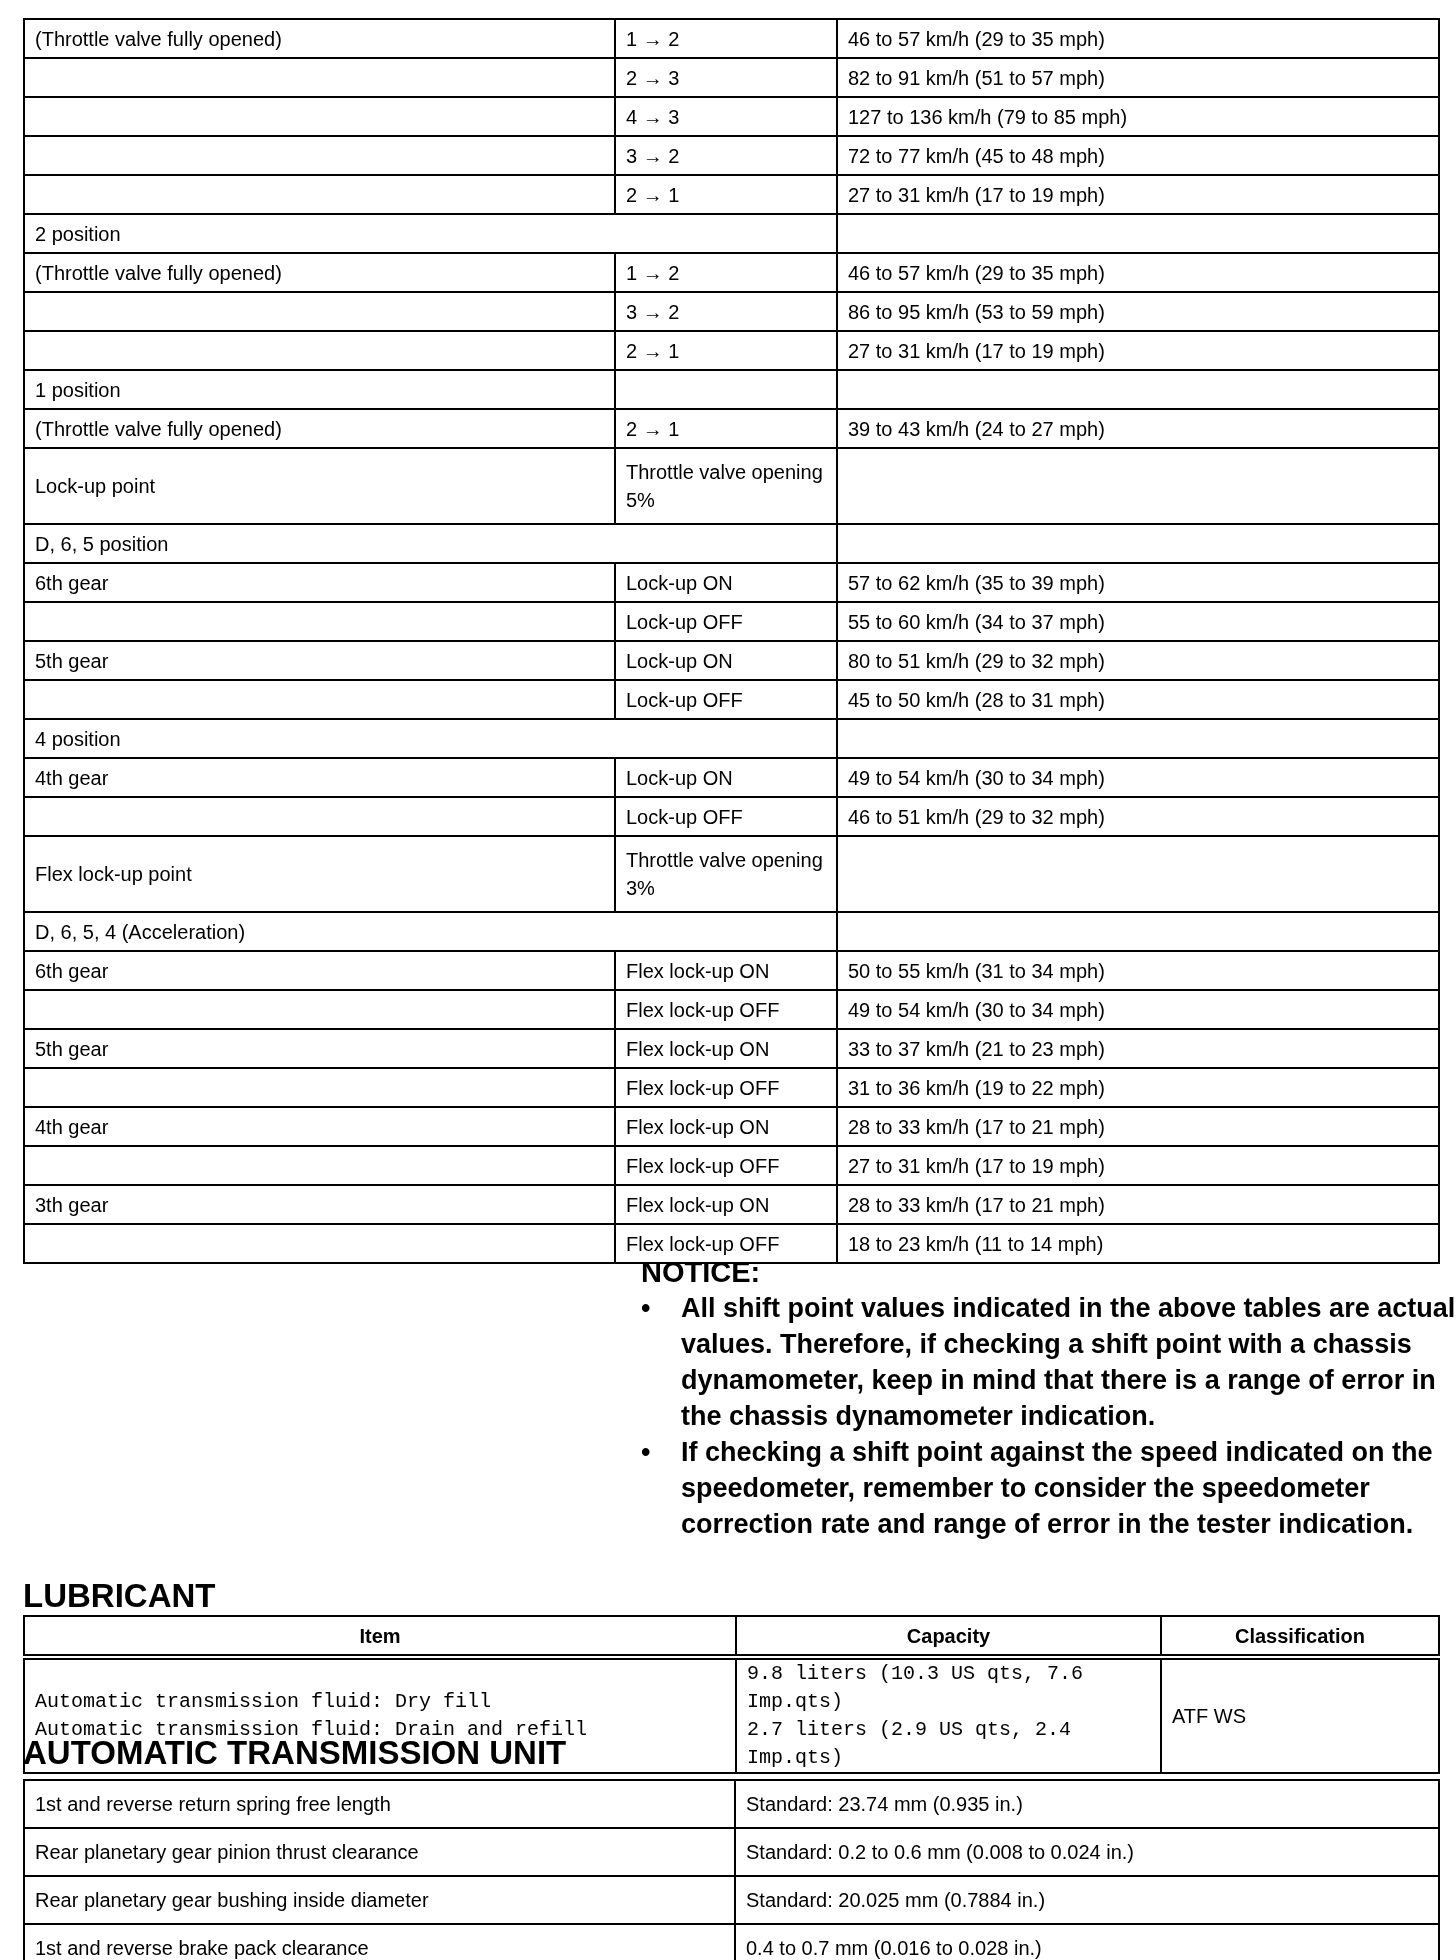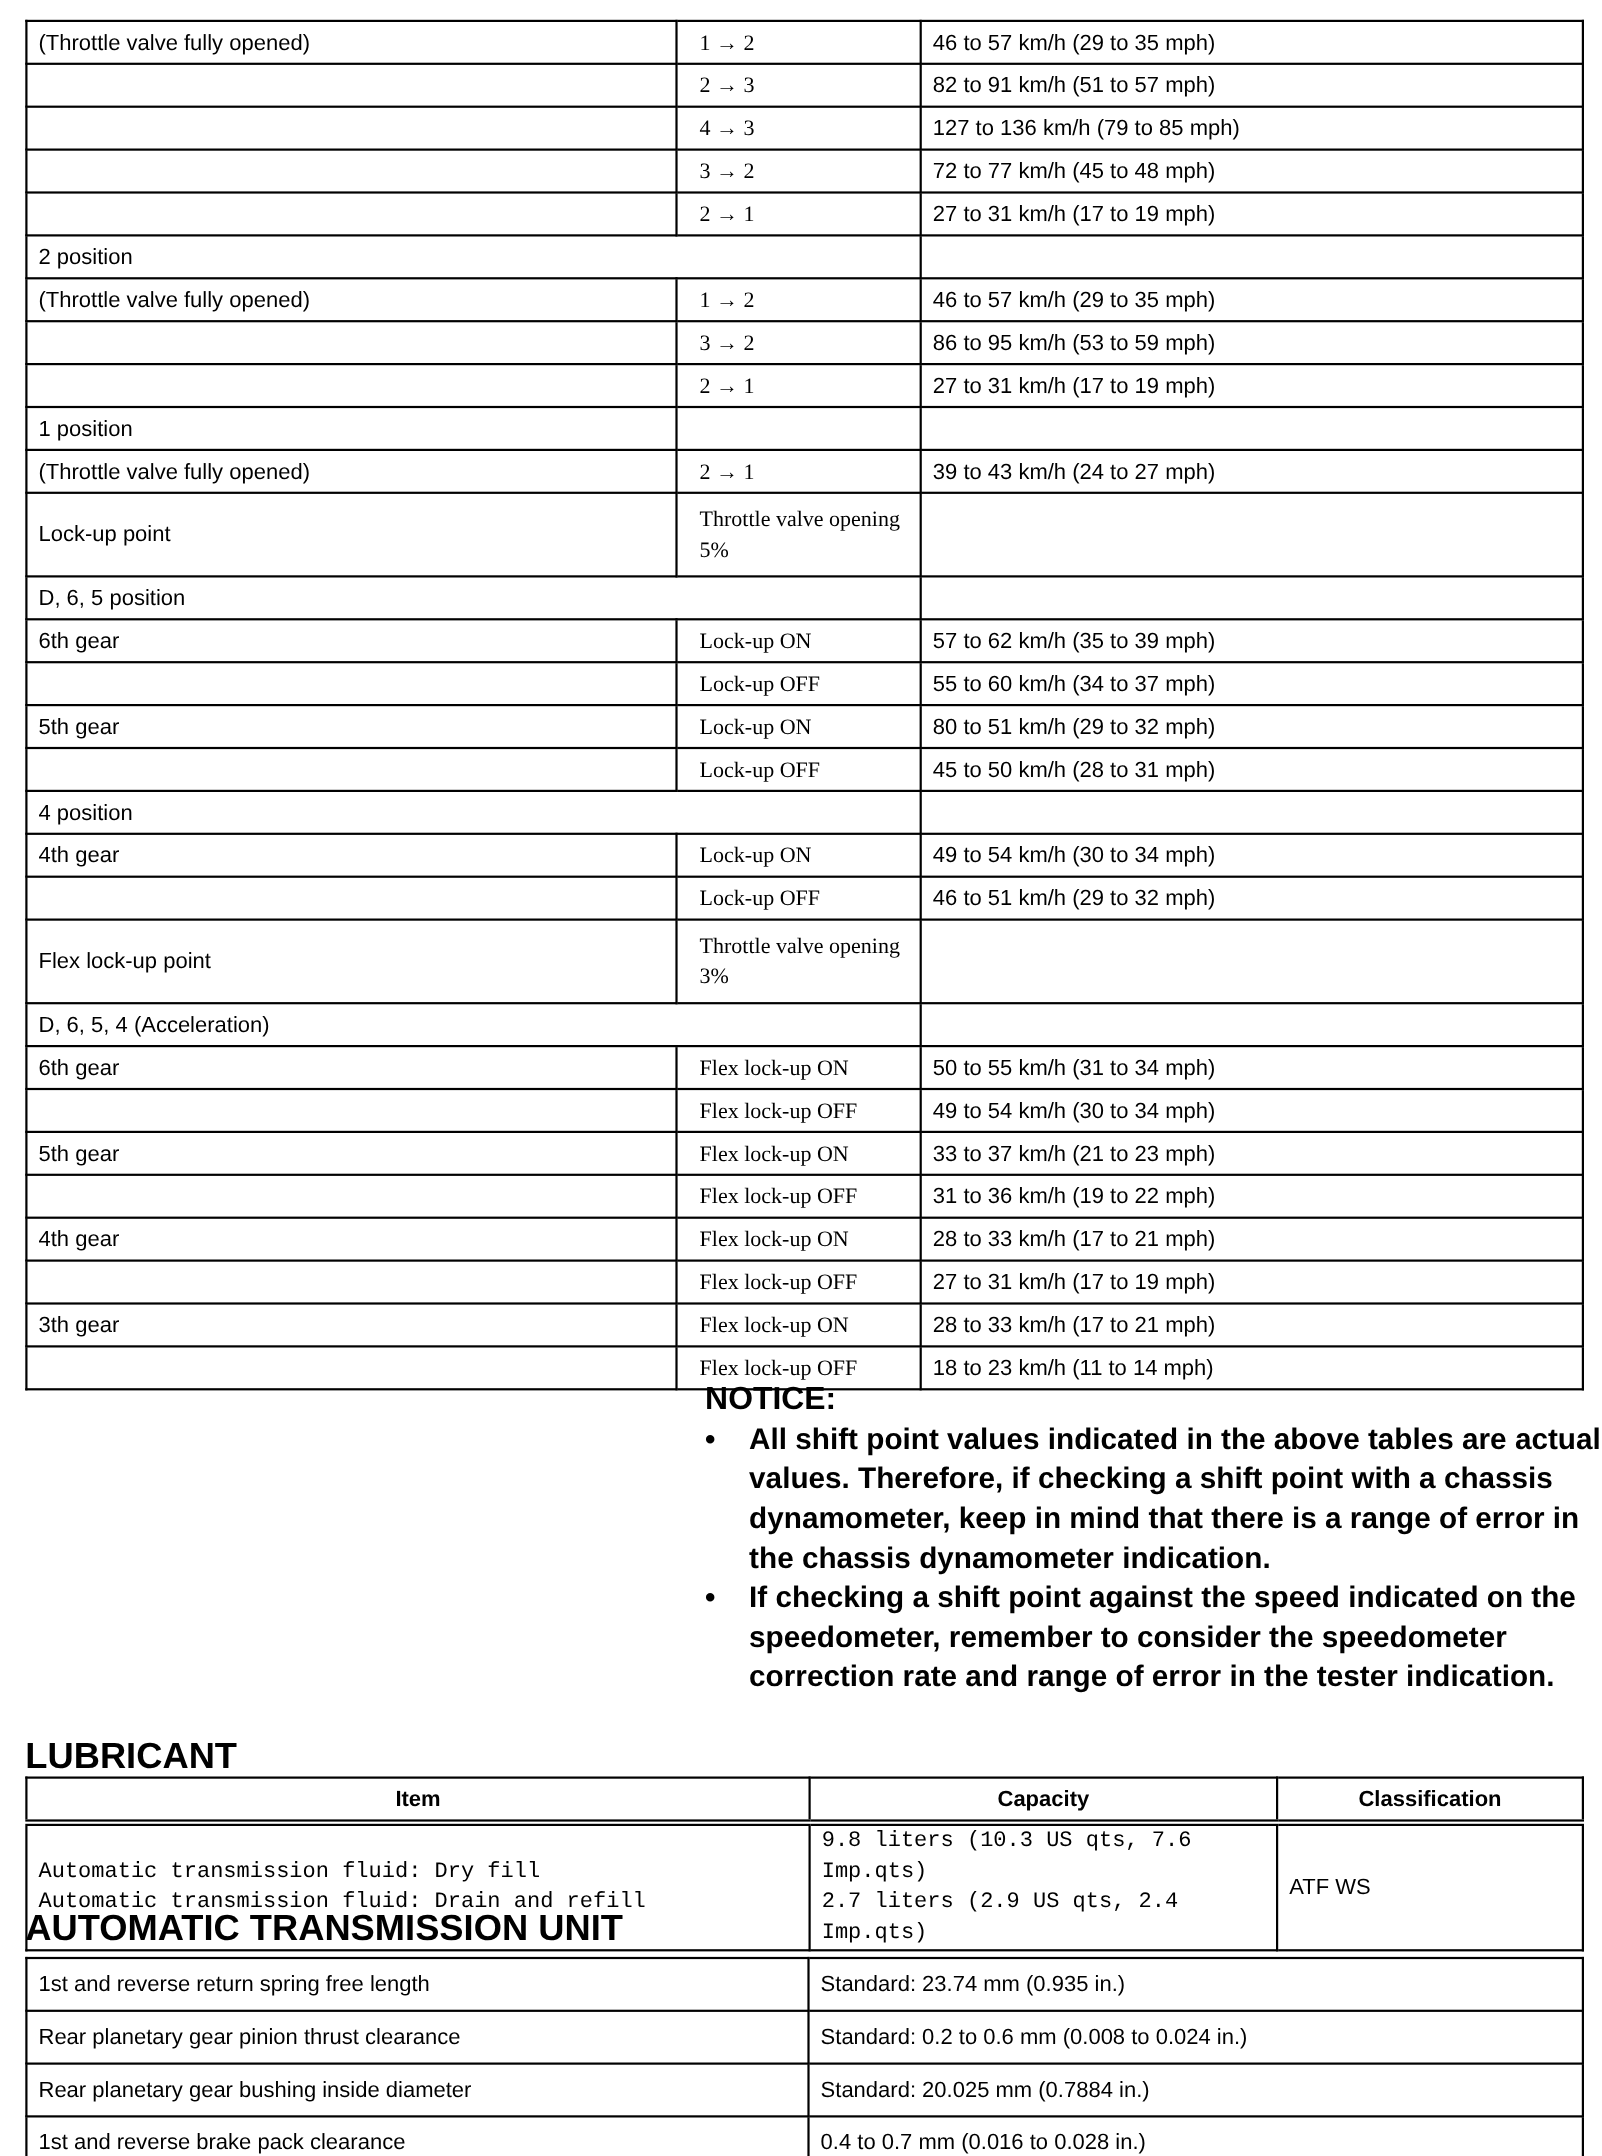--- a/index.html
+++ b/index.html
@@ -9,21 +9,21 @@
   }
   table { border-collapse: collapse; }
   td, th { border: 2px solid #000; font-size: 20px; line-height: 28px; padding: 0 10px; vertical-align: middle; text-align: left; font-weight: normal; }
 
   #shift-table { position: absolute; left: 23px; top: 18px; width: 1415px; table-layout: fixed; }
   #shift-table col.c1 { width: 591px; }
   #shift-table col.c2 { width: 222px; }
   #shift-table col.c3 { width: 602px; }
   #shift-table tr { height: 39px; }
   #shift-table tr.tall { height: 76px; }
-  #shift-table td.c2 { padding-left: 20px; font-family: Liberation Serif, serif; }
+  #shift-table td.c2 { padding-left: 10px; }
 
   #notice { position: absolute; left: 612px; top: 1254px; width: 830px; font-weight: bold; margin-left: 29px; }
   #notice .title { font-size: 29px; line-height: 36px; }
   #notice ul { list-style: none; margin: 0; padding: 0; }
   #notice li { position: relative; padding-left: 40px; font-size: 27px; line-height: 36px; }
   #notice li .bullet { position: absolute; left: 0; top: 0; width: 40px; }
 
   h2.section { position: absolute; left: 23px; margin: 0; font-size: 33px; line-height: 32px; font-weight: bold; }
   #lub-heading { top: 1580px; }
   #atu-heading { top: 1737px; }

